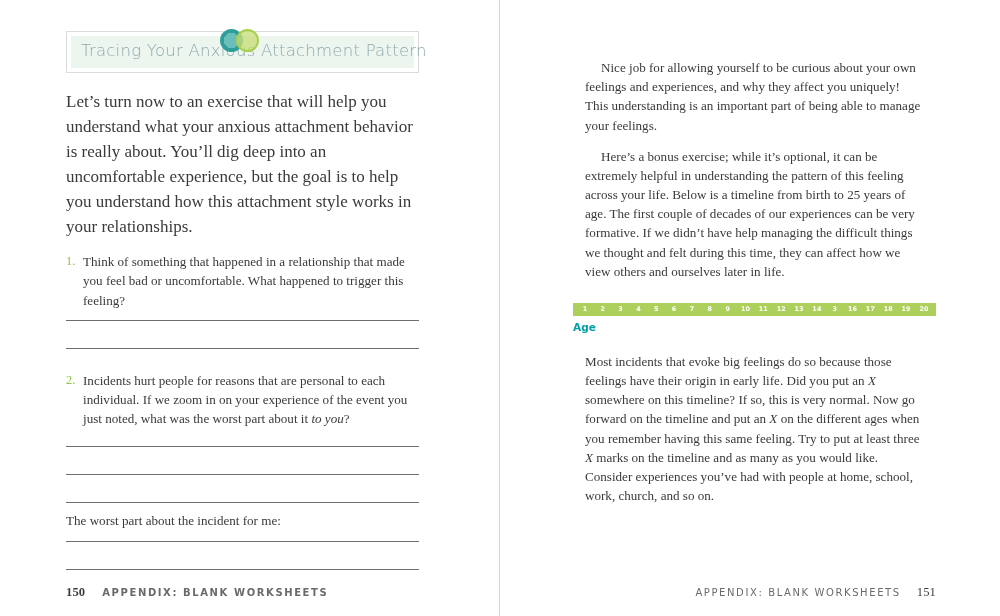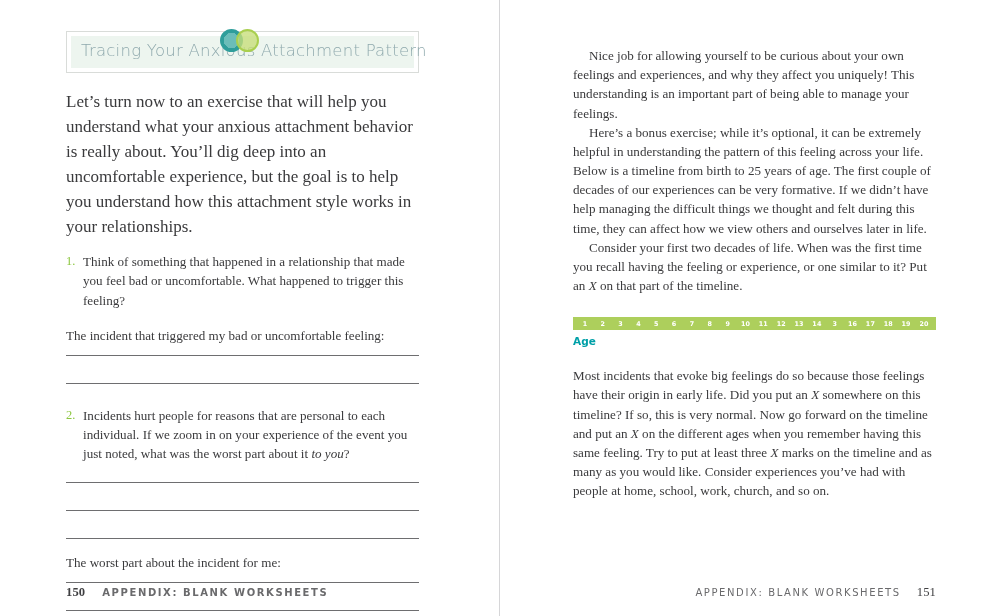--- a/index.html
+++ b/index.html
@@ -148,21 +148,21 @@
   .rule:last-child { margin-bottom: 0; }
 
   
   .right-body {
     position: absolute;
     left: 74px;
     top: 46px;
     width: 363px;
   }
   .right-body p {
-    margin: 0;
+    margin: 12px;
     font-size: 13.1px;
     line-height: 1.465;
     text-align: left;
   }
   .right-body p.indent { text-indent: 16px; }
 
   .timeline-wrap {
     margin-top: 22px;
   }
   .timeline-bar {
@@ -243,40 +243,39 @@
       </div>
 
       <p class="body-text">Let’s turn now to an exercise that will help you understand what your anxious attachment behavior is really about. You’ll dig deep into an uncomfortable experience, but the goal is to help you understand how this attachment style works in your relationships.</p>
 
       <ol class="qlist">
         <li>
           <span class="num">1.</span><span>Think of something that happened in a relationship that made you feel bad or uncomfortable. What happened to trigger this feeling?</span>
         </li>
       </ol>
 
-      <div class="prompt">The incident that triggered my bad or uncomfortable feeling:</div>
 
       <div class="rules">
         <div class="rule"></div>
         <div class="rule"></div>
       </div>
 
       <ol class="qlist" style="margin-top:22px;">
         <li>
           <span class="num">2.</span><span>Incidents hurt people for reasons that are personal to each individual. If we zoom in on your experience of the event you just noted, what was the worst part about it </span><i>to you</i><span>?</span>
         </li>
       </ol>
 
       <div class="rules" style="margin-top:18px;">
         <div class="rule"></div>
         <div class="rule"></div>
         <div class="rule"></div>
       </div>
 
-      <div class="prompt" style="margin-top:14px;">The worst part about the incident for me:</div>
+      <div class="prompt" style="margin-top:8px;">The worst part about the incident for me:</div>
 
       <div class="rules">
         <div class="rule"></div>
         <div class="rule"></div>
       </div>
 
     </div>
 
     <div class="footer footer-left">
       <span class="folio">150</span>
@@ -286,21 +285,20 @@
 
   <div class="gutter"></div>
 
   <div class="page page-right">
     <div class="right-body">
 
       <p class="indent">Nice job for allowing yourself to be curious about your own feelings and experiences, and why they affect you uniquely! This understanding is an important part of being able to manage your feelings.</p>
 
       <p class="indent">Here’s a bonus exercise; while it’s optional, it can be extremely helpful in understanding the pattern of this feeling across your life. Below is a timeline from birth to 25 years of age. The first couple of decades of our experiences can be very formative. If we didn’t have help managing the difficult things we thought and felt during this time, they can affect how we view others and ourselves later in life.</p>
 
-      <p class="indent"><span>Consider your first two decades of life. When was the first time you recall having the feeling or experience, or one similar to it? Put an </span><span class="xmark">X</span><span> on that part of the timeline.</span></p>
 
       <div class="timeline-wrap">
         <div class="timeline-bar">
           <span class="tick">1</span>
           <span class="tick">2</span>
           <span class="tick">3</span>
           <span class="tick">4</span>
           <span class="tick">5</span>
           <span class="tick">6</span>
           <span class="tick">7</span>

